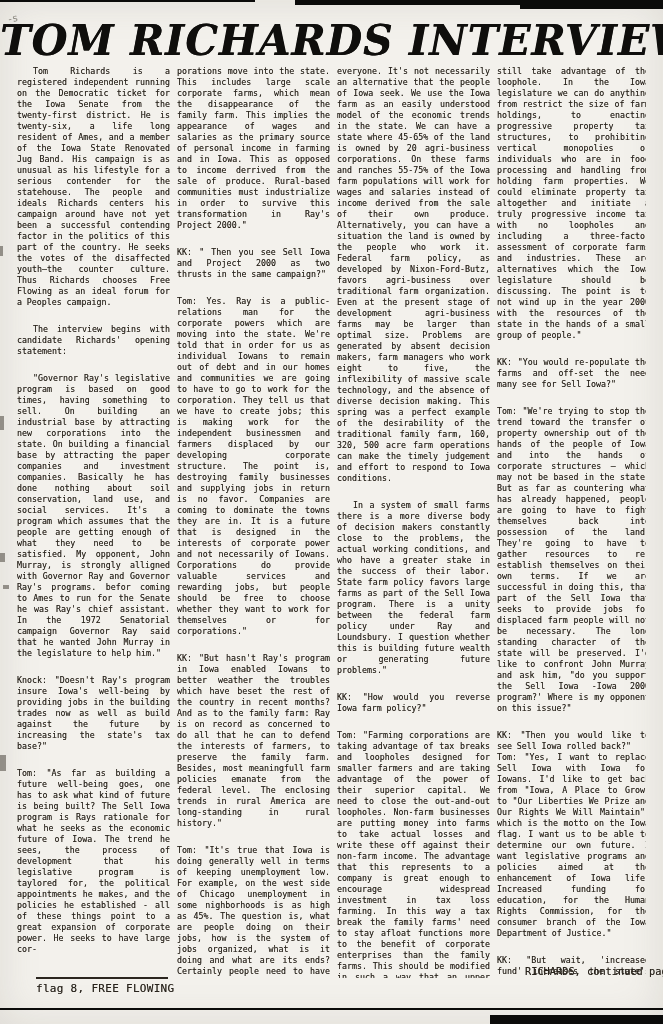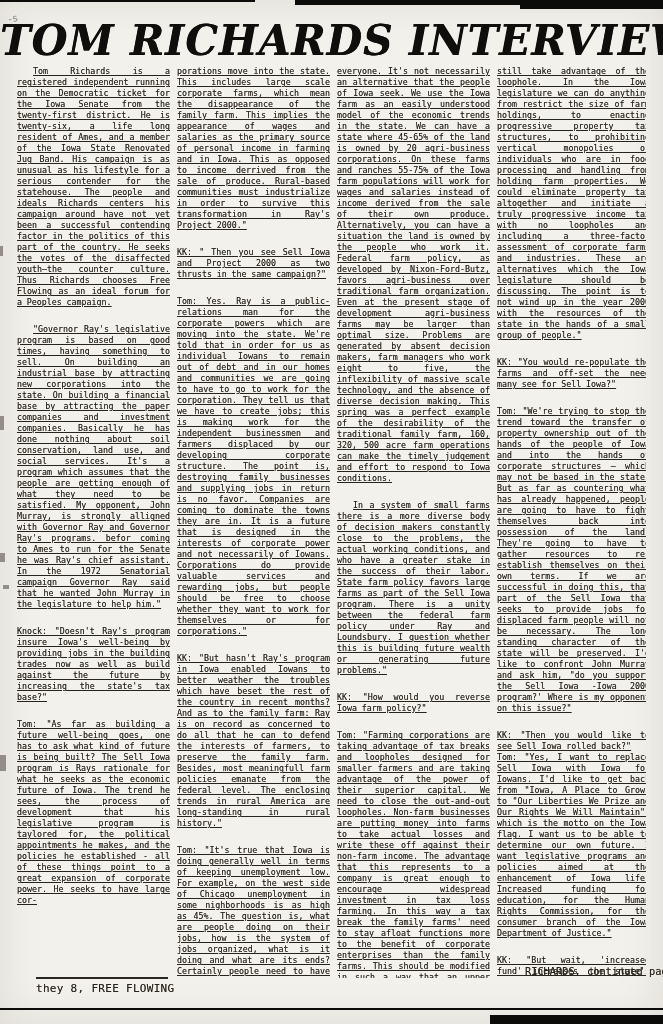--- a/index.html
+++ b/index.html
@@ -31,21 +31,21 @@
     display:flex;gap:7px;overflow:hidden;
   }
   .col{
     width:153px;min-width:153px;
     font-size:8.3px;line-height:11px;
     text-align:justify;
     hyphens:auto;-webkit-hyphens:auto;
     word-spacing:-0.2px;
     text-shadow:0 0 0.5px rgba(45,38,30,0.55);
   }
-  .col p{margin:16px 0 0;text-decoration:underline;}
+  .col p{margin:16px 0 0;}
   .col p:first-child{margin-top:0;}
   .col p.nogap{margin-top:0;}
   .col p.ind{text-indent:16px;}
   .rule{position:absolute;left:36px;top:977px;width:132px;height:2px;background:#2b261f;}
   .footer-left{
     position:absolute;left:36px;top:982px;font-size:11px;letter-spacing:0.3px;
     white-space:nowrap;text-shadow:0 0 0.5px rgba(45,38,30,0.55);
   }
   .continued{
     position:absolute;left:525px;top:965px;font-size:10.3px;
@@ -67,20 +67,21 @@
   <div class="smudge" style="left:3px;top:585px;width:6px;height:4px;"></div>
   <div class="smudge" style="left:0;top:755px;width:6px;height:16px;"></div>
 
   <div class="pencil">-s</div>
 
   <h1 class="title">TOM RICHARDS INTERVIEW</h1>
 
   <div class="cols">
     <div class="col">
       <p class="ind">Tom Richards is a registered independent running on the Democratic ticket for the Iowa Senate from the twenty-first district. He is twenty-six, a life long resident of Ames, and a member of the Iowa State Renovated Jug Band. His campaign is as unusual as his lifestyle for a serious contender for the statehouse. The people and ideals Richards centers his campaign around have not yet been a successful contending factor in the politics of this part of the country. He seeks the votes of the disaffected youth—the counter culture. Thus Richards chooses Free Flowing as an ideal forum for a Peoples campaign.</p>
+      <p class="ind">The interview begins with candidate Richards' opening statement:</p>
       <p class="ind">"Governor Ray's legislative program is based on good times, having something to sell. On building an industrial base by attracting new corporations into the state. On building a financial base by attracting the paper companies and investment companies. Basically he has done nothing about soil conservation, land use, and social services. It's a program which assumes that the people are getting enough of what they need to be satisfied. My opponent, John Murray, is strongly alligned with Governor Ray and Governor Ray's programs. befor coming to Ames to run for the Senate he was Ray's chief assistant. In the 1972 Senatorial campaign Governor Ray said that he wanted John Murray in the legislature to help him."</p>
       <p>Knock: "Doesn't Ray's program insure Iowa's well-being by providing jobs in the building trades now as well as build against the future by increasing the state's tax base?"</p>
       <p>Tom: "As far as building a future well-being goes, one has to ask what kind of future is being built? The Sell Iowa program is Rays rationale for what he seeks as the economic future of Iowa. The trend he sees, the process of development that his legislative program is taylored for, the political appointments he makes, and the policies he established - all of these things point to a great expansion of corporate power. He seeks to have large cor-</p>
     </div>
     <div class="col">
       <p>porations move into the state. This includes large scale corporate farms, which mean the disappearance of the family farm. This implies the appearance of wages and salaries as the primary source of personal income in farming and in Iowa. This as opposed to income derrived from the sale of produce. Rural-based communities must industrialize in order to survive this transformation in Ray's Project 2000."</p>
       <p>KK: " Then you see Sell Iowa and Project 2000 as two thrusts in the same campaign?"</p>
       <p>Tom: Yes. Ray is a public-relations man for the corporate powers which are moving into the state. We're told that in order for us as individual Iowans to remain out of debt and in our homes and communities we are going to have to go to work for the corporation. They tell us that we have to create jobs; this is making work for the independent businessmen and farmers displaced by our developing corporate structure. The point is, destroying family businesses and supplying jobs in return is no favor. Companies are coming to dominate the towns they are in. It is a future that is designed in the interests of corporate power and not necessarily of Iowans. Corporations do provide valuable services and rewarding jobs, but people should be free to choose whether they want to work for themselves or for corporations."</p>
       <p>KK: "But hasn't Ray's program in Iowa enabled Iowans to better weather the troubles which have beset the rest of the country in recent months? And as to the family farm: Ray is on record as concerned to do all that he can to defend the interests of farmers, to preserve the family farm. Besides, most meaningfull farm policies emanate from the federal level. The enclosing trends in rural America are long-standing in rural history."</p>
       <p>Tom: "It's true that Iowa is doing generally well in terms of keeping unemployment low. For example, on the west side of Chicago unemployment in some nighborhoods is as high as 45%. The question is, what are people doing on their jobs, how is the system of jobs organized, what is it doing and what are its ends? Certainly people need to have an income. But having an industrial state organized along the lines of large corporate entities is only one way to insure an income for</p>
@@ -95,19 +96,19 @@
       <p>still take advantage of the loophole. In the Iowa legislature we can do anything from restrict the size of farm holdings, to enacting progressive property tax structures, to prohibiting vertical monopolies or individuals who are in food processing and handling from holding farm properties. We could eliminate property tax altogether and initiate a truly progressive income tax with no loopholes and including a three-factor assessment of corporate farms and industries. These are alternatives which the Iowa legislature should be discussing. The point is to not wind up in the year 2000 with the resources of the state in the hands of a small group of people."</p>
       <p>KK: "You would re-populate the farms and off-set the need many see for Sell Iowa?"</p>
       <p>Tom: "We're trying to stop the trend toward the transfer of property ownership out of the hands of the people of Iowa and into the hands of corporate structures — which may not be based in the state. But as far as countering what has already happened, people are going to have to fight themselves back into possession of the land. They're going to have to gather resources to re-establish themselves on their own terms. If we are successful in doing this, that part of the Sell Iowa that seeks to provide jobs for displaced farm people will not be necessary. The long standing character of the state will be preserved. I'd like to confront John Murray and ask him, "do you support the Sell Iowa -Iowa 2000 program?' Where is my opponent on this issue?"</p>
       <p>KK: "Then you would like to see Sell Iowa rolled back?"</p>
       <p class="nogap">Tom: "Yes, I want to replace Sell Iowa with Iowa for Iowans. I'd like to get back from "Iowa, A Place to Grow" to "Our Liberties We Prize and Our Rights We Will Maintain", which is the motto on the Iowa flag. I want us to be able to determine our own future. I want legislative programs and policies aimed at the enhancement of Iowa life. Increased funding for education, for the Human Rights Commission, for the consumer branch of the Iowa Department of Justice."</p>
       <p>KK: "But wait, 'increased fund' increases the state's budget while the Sell Iowa program increases the state's long term tax base."</p>
     </div>
   </div>
 
   <div class="rule"></div>
-  <div class="footer-left">they 8, FREE FLOWING</div>
+  <div class="footer-left">flag 8, FREE FLOWING</div>
   <div class="continued">RICHARDS, continued page 9</div>
 
   <div class="art" style="left:0;top:1008px;width:663px;height:2px;"></div>
   <div class="art" style="left:490px;top:1015px;width:173px;height:9px;"></div>
 
 </div>
 
 </body></html>

